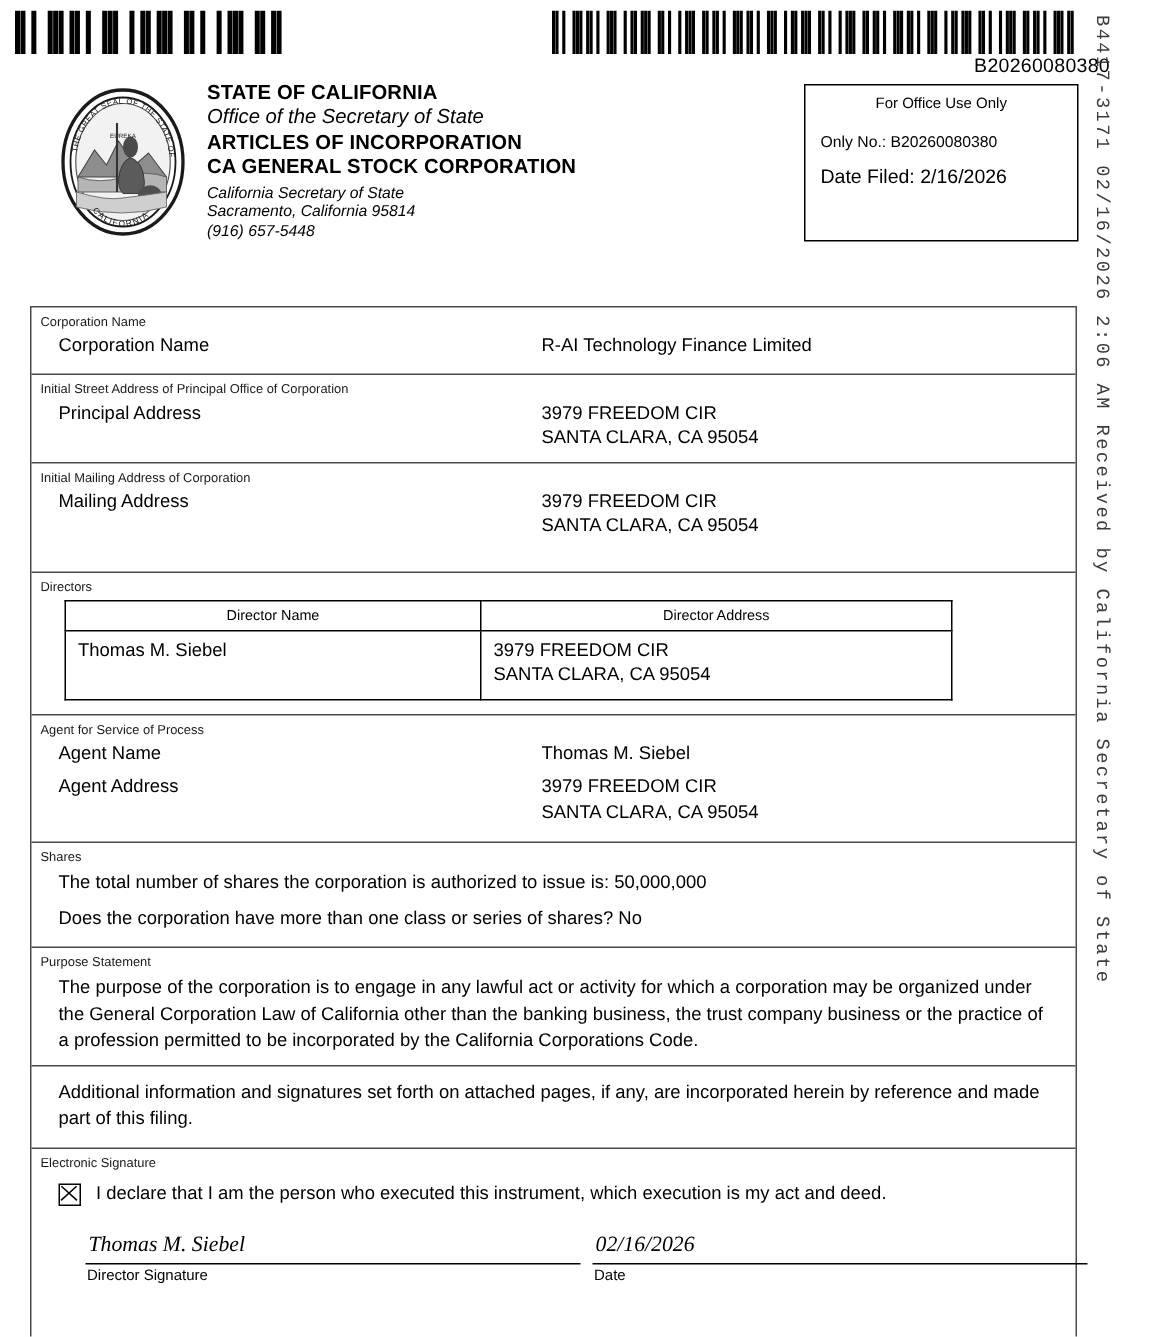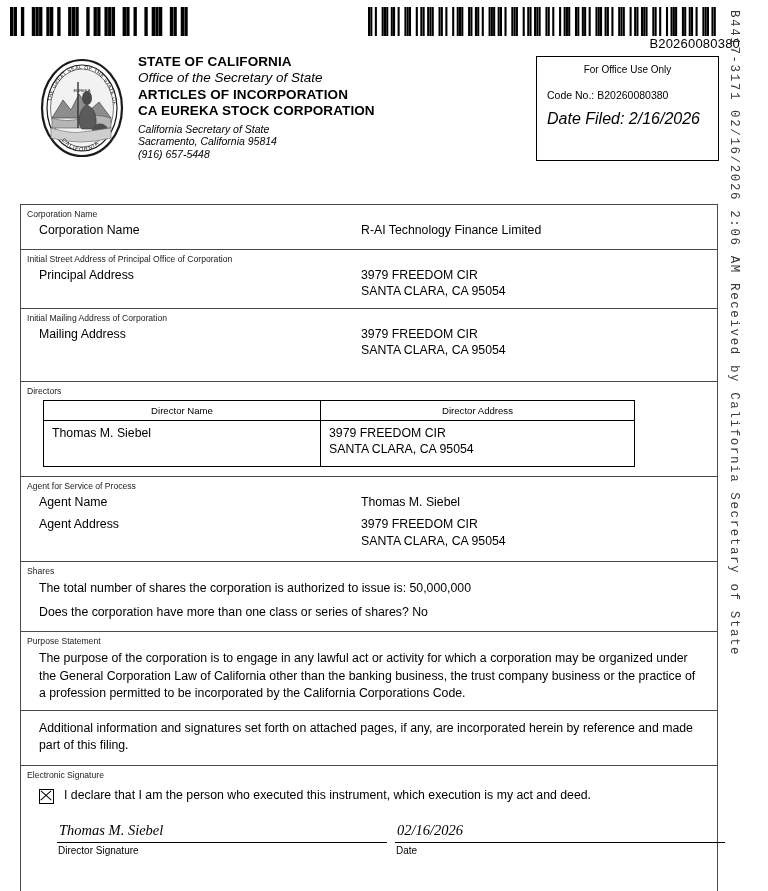--- a/index.html
+++ b/index.html
@@ -122,23 +122,22 @@
     font-size: 22px;
     font-weight: bold;
     letter-spacing: 0.5px;
     margin-top: 7px;
   }
   #filed-fileno {
     font-size: 10.5px;
     margin: 14px 0 0 10px;
   }
   #filed-date {
-    font-size: 16px;
+    font-size: 13px;
     margin: 9px 0 0 10px;
-    font-style: italic;
   }
 
   
   #form-body {
     position: absolute;
     left: 20px;
     top: 204px;
     width: 698px;
     border: 1.4px solid #4a4a4a;
     box-sizing: border-box;
@@ -433,32 +432,32 @@
     <text font-family="Liberation Sans, sans-serif" font-size="5.6" fill="#111" letter-spacing="1">
       <textPath href="#sealArcBottom" startOffset="27%">CALIFORNIA</textPath>
     </text>
     <text x="44" y="36" text-anchor="middle" font-family="Liberation Sans, sans-serif" font-size="4.2" fill="#222">EUREKA</text>
   </svg>
 
   <div id="agency-block">
     <div class="hdr-bold">STATE OF CALIFORNIA</div>
     <div class="hdr-italic">Office of the Secretary of State</div>
     <div class="hdr-bold">ARTICLES OF INCORPORATION</div>
-    <div class="hdr-bold">CA EUREKA STOCK CORPORATION</div>
+    <div class="hdr-bold">CA GENERAL STOCK CORPORATION</div>
     <div id="agency-address">
       <div class="hdr-small">California Secretary of State</div>
       <div class="hdr-small">Sacramento, California 95814</div>
       <div class="hdr-small">(916) 657-5448</div>
     </div>
   </div>
 </div>
 
 <div id="filed-box">
   <div id="office-use-label">For Office Use Only</div>
-  <div id="filed-fileno">Code No.: B20260080380</div>
+  <div id="filed-fileno">Only No.: B20260080380</div>
   <div id="filed-date">Date Filed: 2/16/2026</div>
 </div>
 
 <div id="form-body">
 
   <div class="section">
     <div class="sec-caption">Corporation Name</div>
     <div class="field-row">
       <div class="field-label">Corporation Name</div>
       <div class="field-value">R-AI Technology Finance Limited</div>

